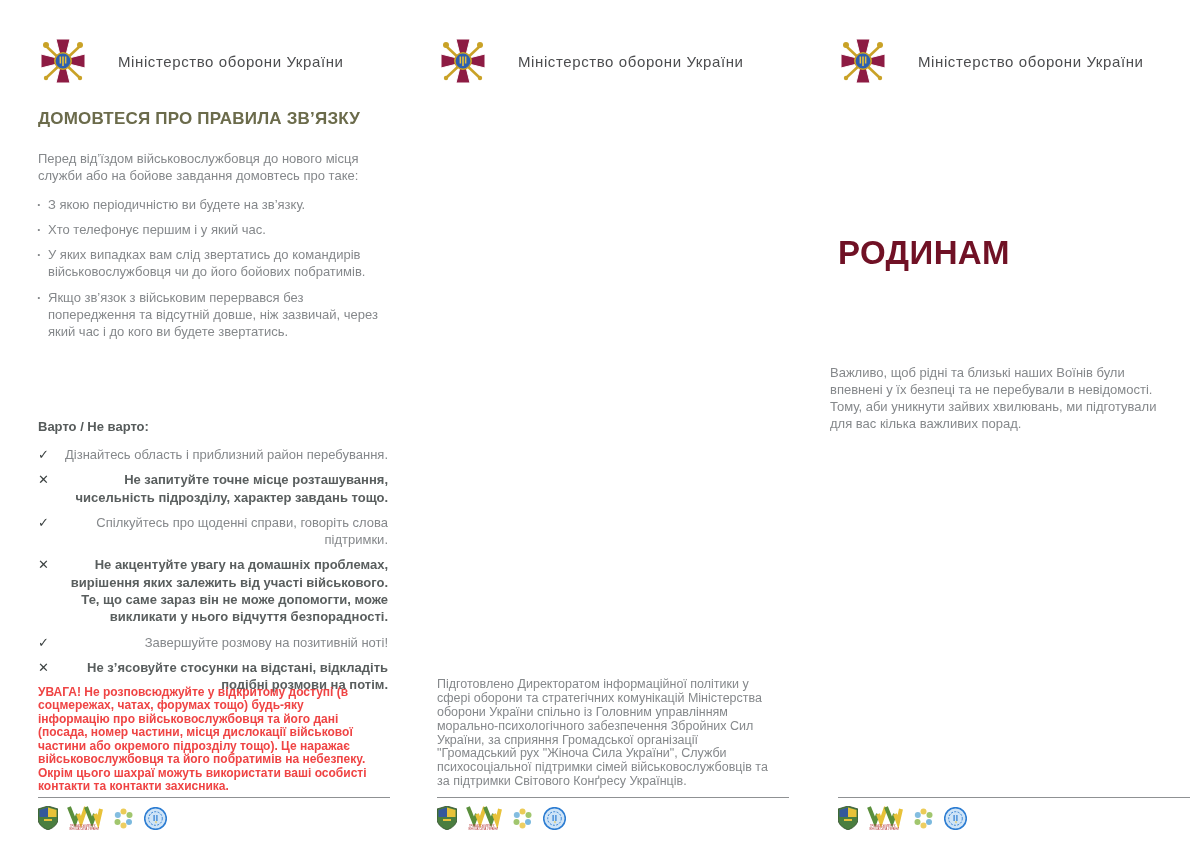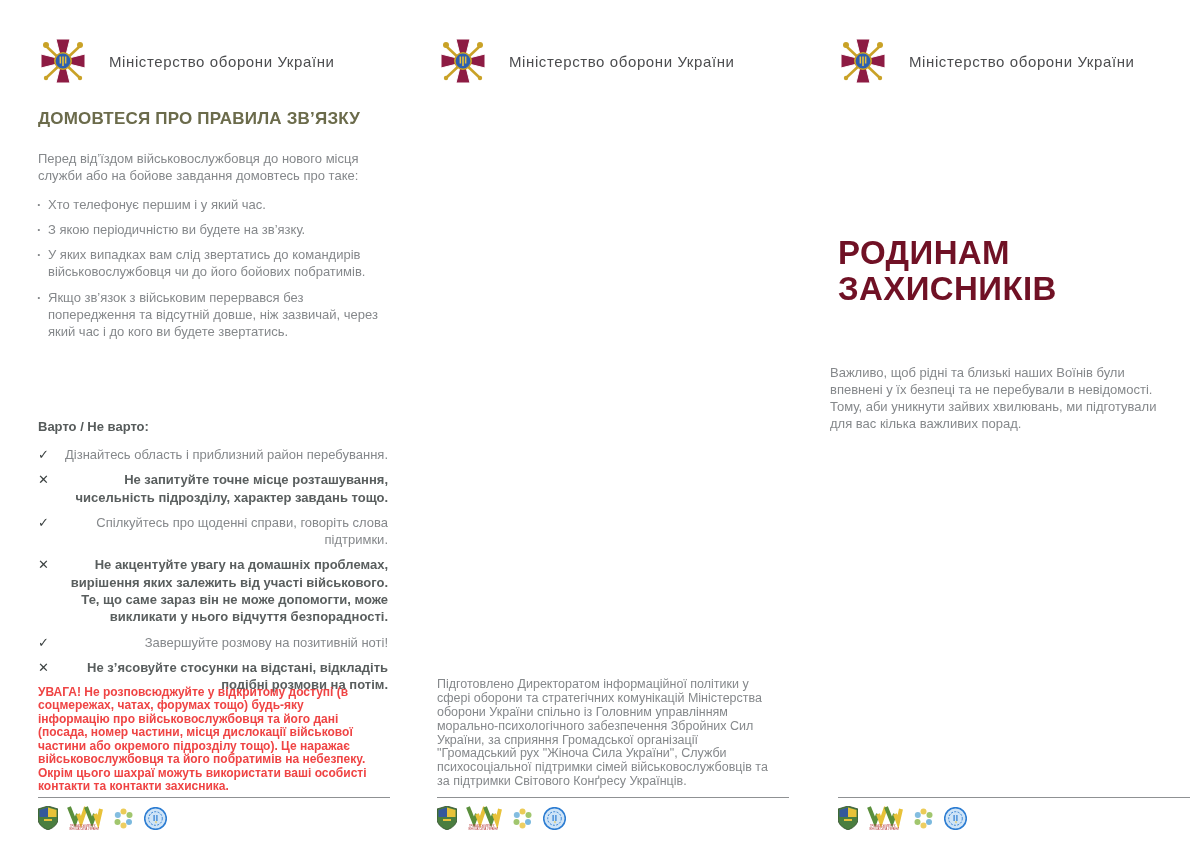--- a/index.html
+++ b/index.html
@@ -4,21 +4,21 @@
 <style>
   html,body{margin:0;padding:0;background:#ffffff;}
   .page{
     position:relative;width:1200px;height:849px;background:#ffffff;overflow:hidden;
     font-family:"Liberation Sans","DejaVu Sans",sans-serif;
     display:flex;
   }
   .panel{position:relative;flex:0 0 400px;width:400px;height:849px;}
 
   
-  .hdr{position:absolute;top:35px;left:37px;display:flex;align-items:center;gap:20px;}
+  .hdr{position:absolute;top:35px;left:37px;display:flex;align-items:center;gap:29px;}
   .hdr .emblem{width:52px;height:52px;flex:0 0 52px;}
   .hdr .ministry{font-size:15px;color:#4c4d4f;letter-spacing:0.6px;white-space:nowrap;}
 
   
   .s1-title{position:absolute;top:109px;left:38px;width:352px;
     font-size:17px;font-weight:bold;color:#6b6b4b;letter-spacing:0.2px;}
   .s1-flow{position:absolute;top:150px;left:38px;width:350px;
     font-size:13px;line-height:1.33;color:#85888b;}
   .s1-flow .intro{margin:0 0 11px 0;}
   .blt{list-style:none;margin:0;padding:0;}
@@ -76,22 +76,22 @@
         <path d="M22.6 21.5 h1.5 v7 h-1.5 z M25.2 21.5 h1.6 v9.5 h-1.6 z M27.9 21.5 h1.5 v7 h-1.5 z" fill="#e8c23a"></path>
       </svg>
       <span class="ministry">Міністерство оборони України</span>
     </div>
 
     <div class="s1-title">ДОМОВТЕСЯ ПРО ПРАВИЛА ЗВ’ЯЗКУ</div>
 
     <div class="s1-flow">
       <p class="intro">Перед від’їздом військовослужбовця до нового місця служби або на бойове завдання домовтесь про таке:</p>
       <ul class="blt">
+        <li>З якою періодичністю ви будете на зв’язку.</li>
         <li>Хто телефонує першим і у який час.</li>
-        <li>З якою періодичністю ви будете на зв’язку.</li>
         <li>У яких випадках вам слід звертатись до командирів військовослужбовця чи до його бойових побратимів.</li>
         <li>Якщо зв’язок з військовим перервався без попередження та відсутній довше, ніж зазвичай, через який час і до кого ви будете звертатись.</li>
       </ul>
     </div>
 
     <div class="s2-label">Варто / Не варто:</div>
 
     <div class="advice">
       <div class="row do">
         <span class="mark">✓</span>
@@ -228,21 +228,20 @@
         <path d="M4 19 L20 23 L20 29 L4 33 Z" fill="#8d1b43" stroke="#ffffff" stroke-width="1"></path>
         <path d="M48 19 L32 23 L32 29 L48 33 Z" fill="#8d1b43" stroke="#ffffff" stroke-width="1"></path>
         <circle cx="26" cy="26" r="8.2" fill="#2b5fb0" stroke="#c9a227" stroke-width="1.6"></circle>
         <path d="M22.6 21.5 h1.5 v7 h-1.5 z M25.2 21.5 h1.6 v9.5 h-1.6 z M27.9 21.5 h1.5 v7 h-1.5 z" fill="#e8c23a"></path>
       </svg>
       <span class="ministry">Міністерство оборони України</span>
     </div>
 
     <div class="big-title">
       <div>РОДИНАМ</div>
-      <div>ЗАХИСНИКІВ</div>
     </div>
 
     <div class="r-para">Важливо, щоб рідні та близькі наших Воїнів були впевнені у їх безпеці та не перебували в невідомості. Тому, аби уникнути зайвих хвилювань, ми підготували для вас кілька важливих порад.</div>
 
     <div class="foot">
       <div class="rule"></div>
       <div class="logos">
         <svg width="20" height="24" viewBox="0 0 20 24">
           <path d="M10 0 L20 3 V13 Q20 20 10 24 Q0 20 0 13 V3 Z" fill="#4a7d3f" stroke="#2e4d28" stroke-width="0.8"></path>
           <path d="M10 1.5 L18.5 4 V11 H10 Z" fill="#e8c23a"></path>

